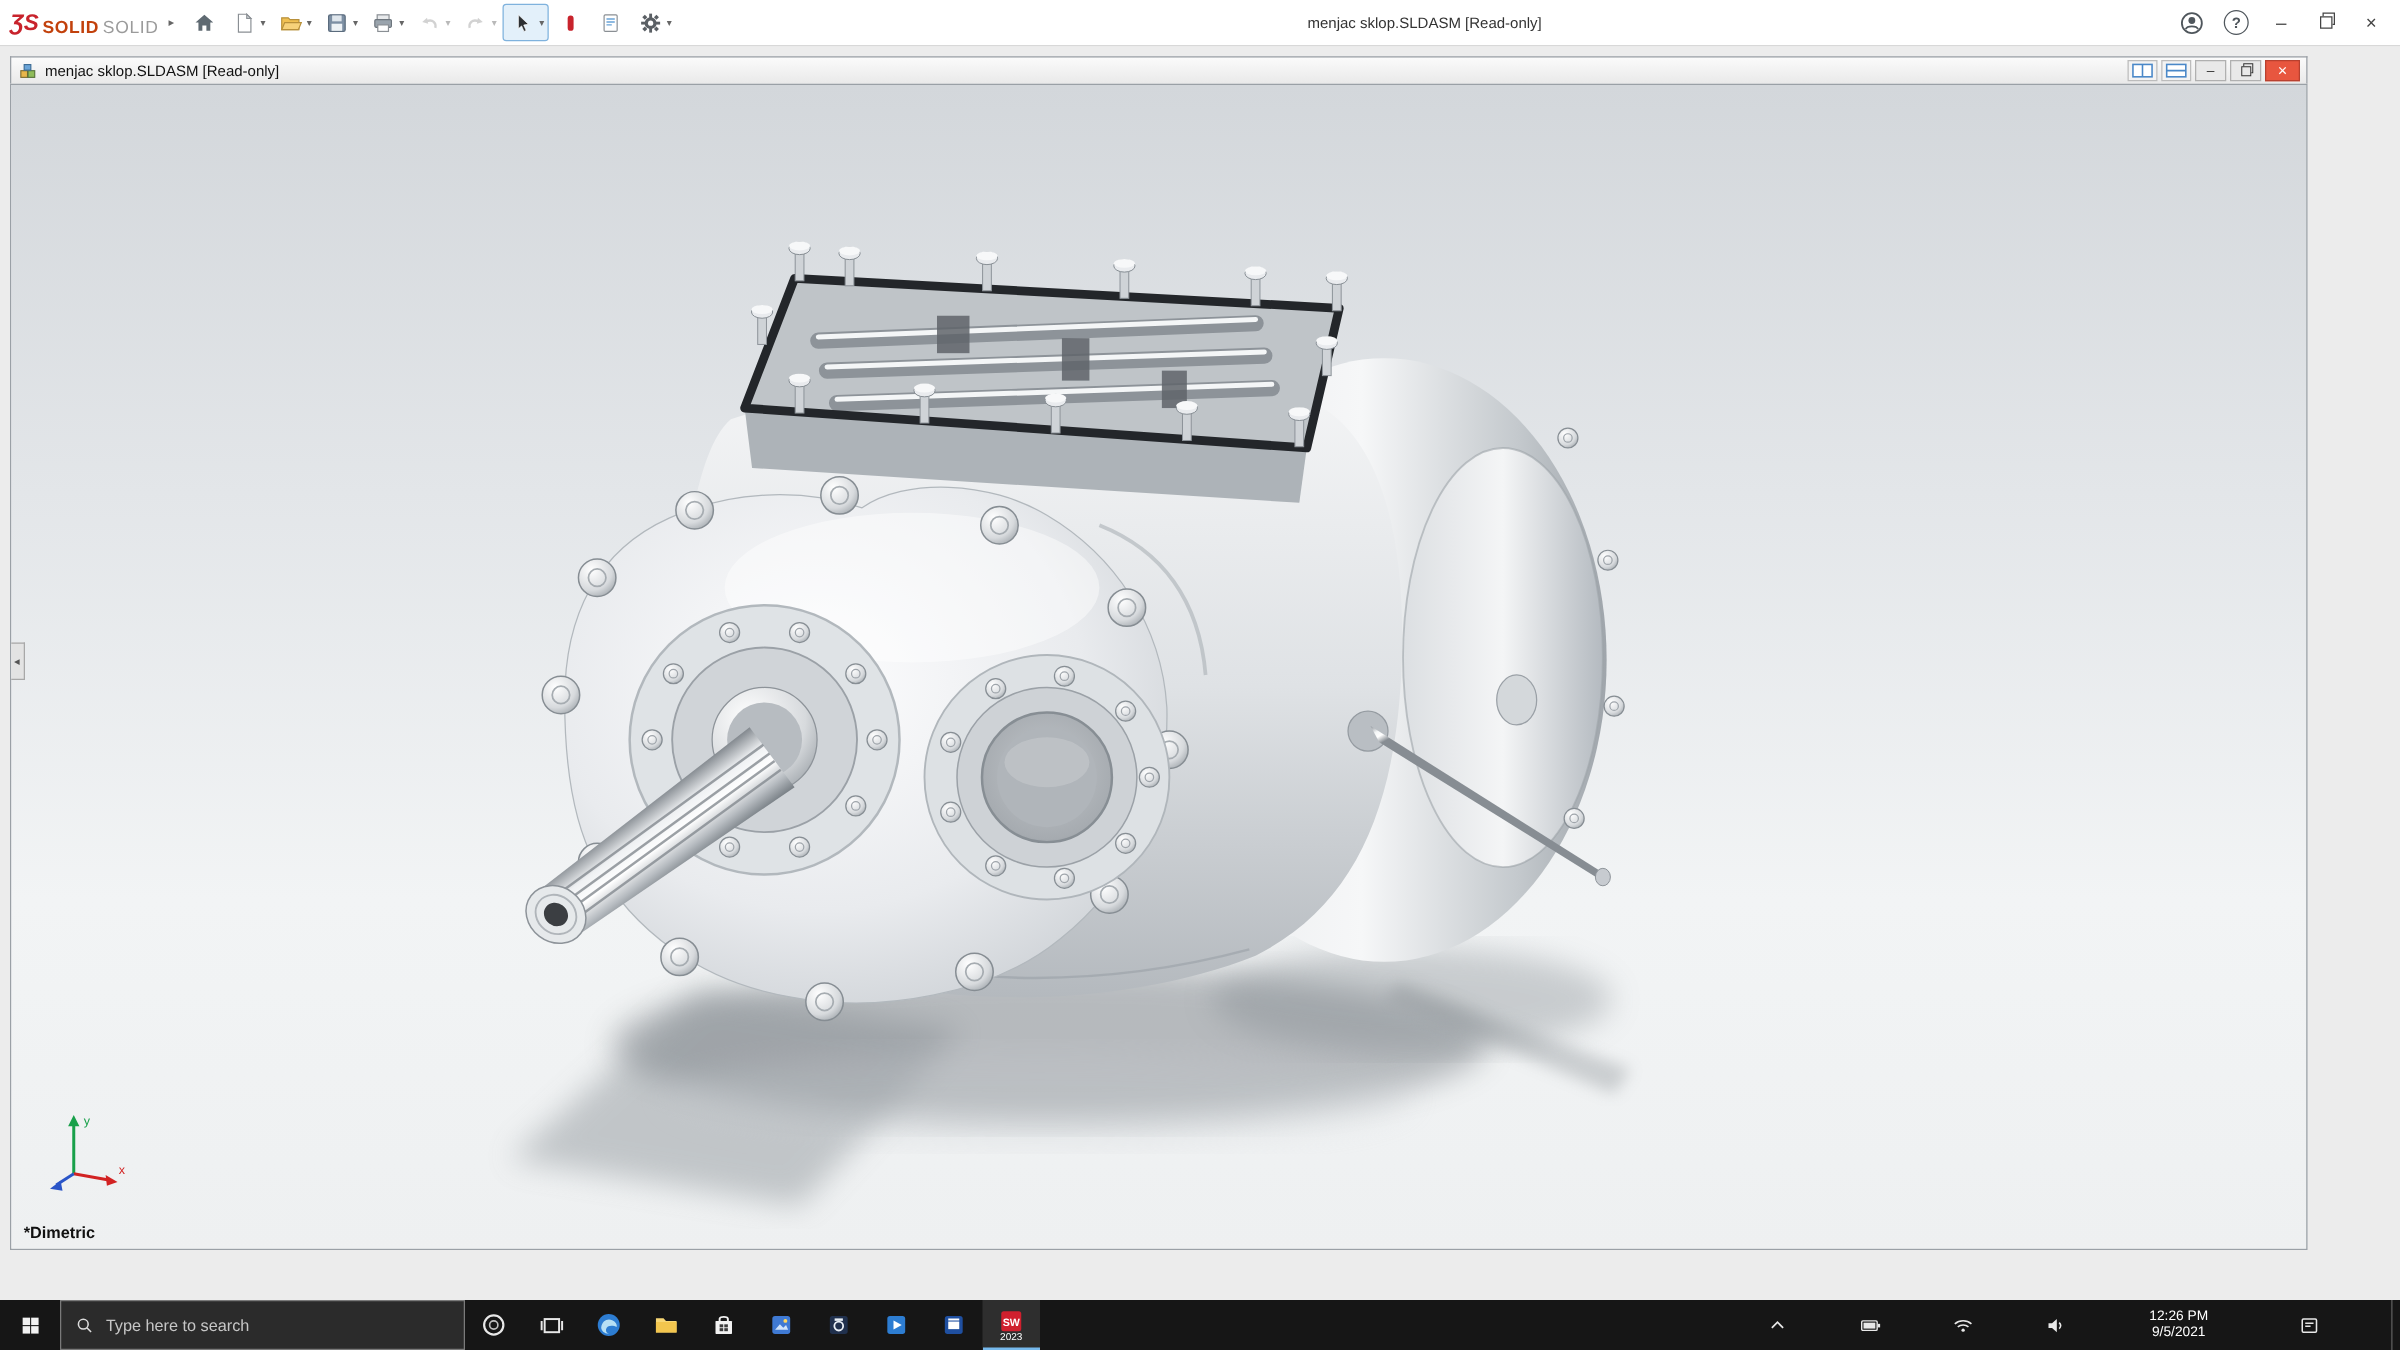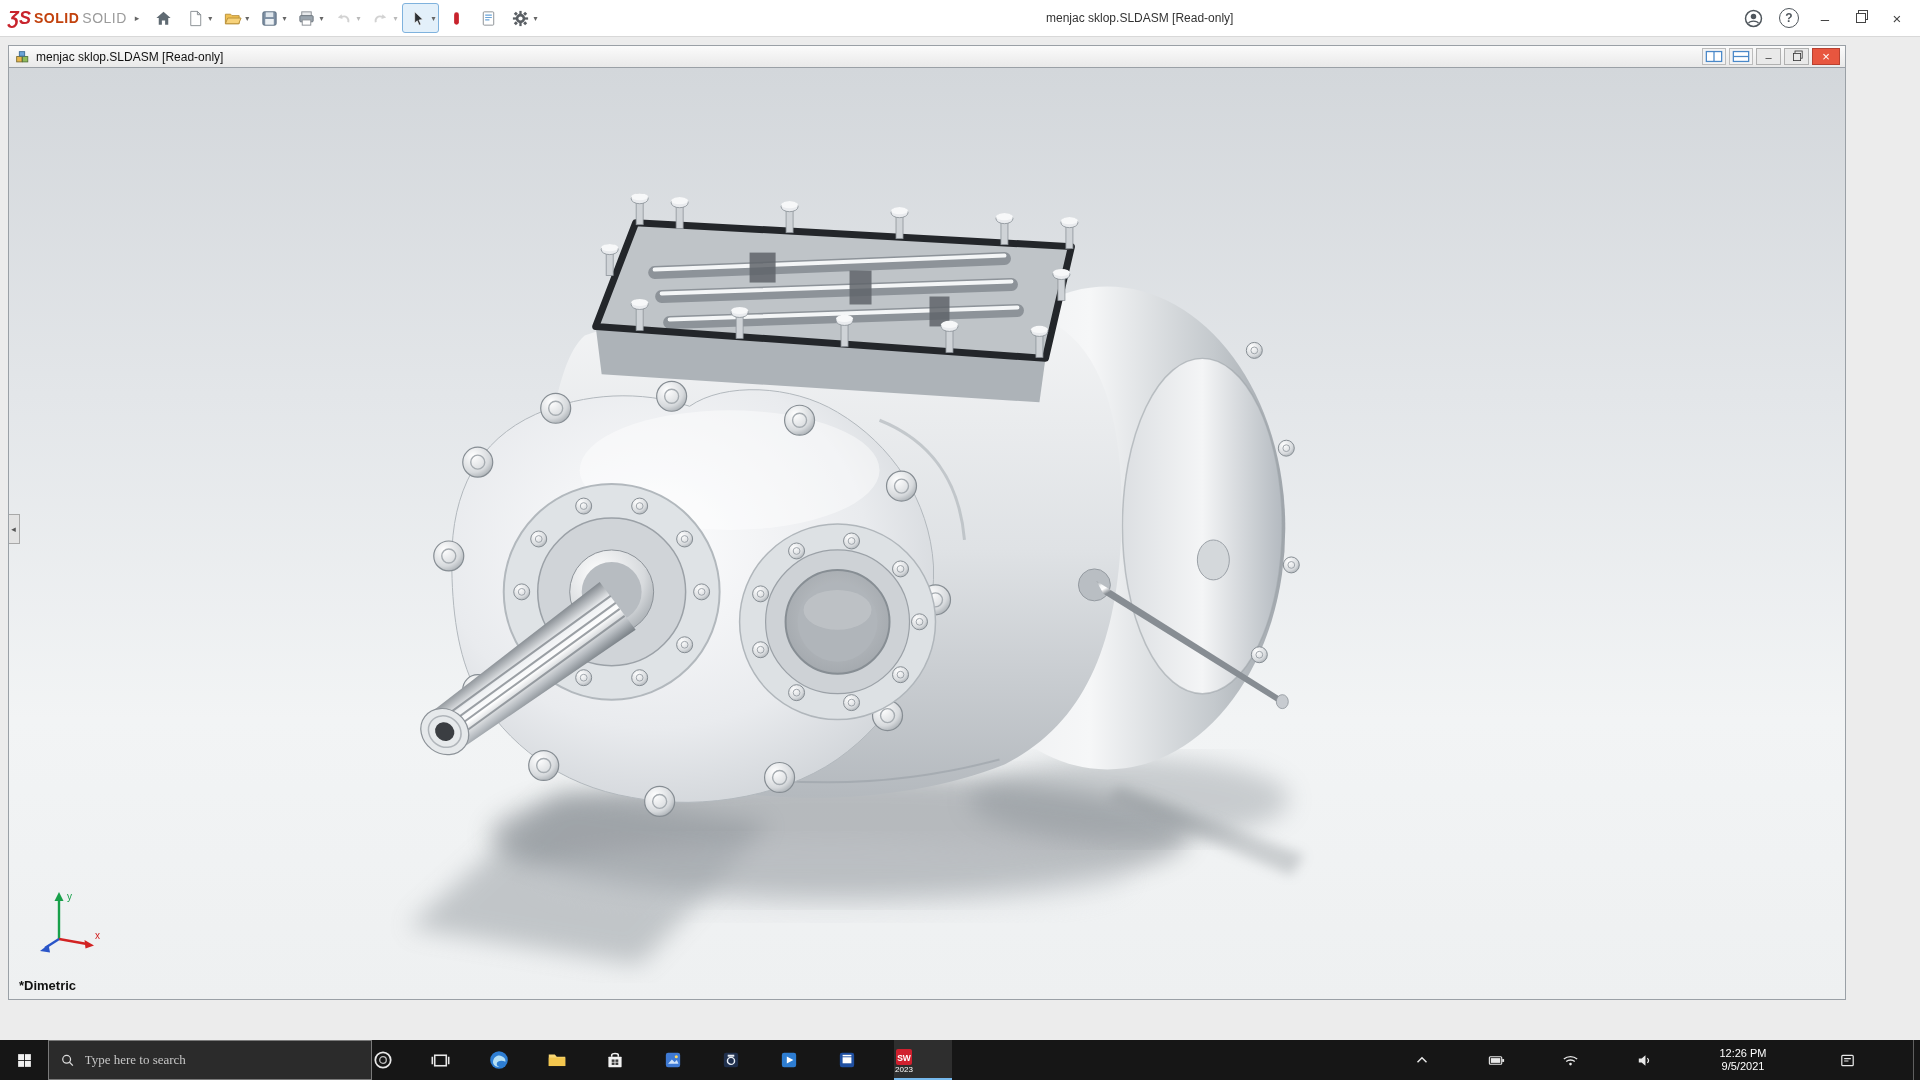--- a/index.html
+++ b/index.html
@@ -1,21 +1,21 @@
 <!DOCTYPE html>
 <html><head>
 <meta charset="utf-8">
 <style>
   * { box-sizing: border-box; margin: 0; padding: 0; }
   html,body { width:1920px; height:1080px; overflow:hidden; font-family:"Liberation Sans", sans-serif; background:#ececec; }
 
   
   .titlebar { position:absolute; top:0; left:0; right:0; height:37px; background:#ffffff;
     border-bottom:1px solid #d8d8d8; display:flex; align-items:center; padding:0 8px; z-index:30; }
-  .logo { display:flex; align-items:center; gap:3px; margin-right:6px; }
+  .logo { display:flex; align-items:flex-end; gap:3px; margin-right:6px; }
   .logo-mark { color:#c8232c; font-weight:bold; font-style:italic; font-size:18px; }
   .brand-bold { font-weight:700; color:#c2410c; font-size:14px; letter-spacing:.5px; }
   .brand-light { font-weight:400; color:#9b9b9b; font-size:14px; letter-spacing:.5px; }
   .flyout { font-size:9px; color:#666; margin:0 8px 0 2px; }
   .tb-item { display:flex; align-items:center; height:30px; padding:0 3px; border-radius:3px; margin:0 1px; }
   .tb-item.active { border:1px solid #7fb2dd; background:#e3f0fa; }
   .tb-item.disabled { opacity:.45; }
   .tb-btn { width:24px; height:24px; display:flex; align-items:center; justify-content:center; }
   .caret { font-size:8px; color:#666; margin-left:1px; }
   .app-title { flex:1; text-align:center; font-size:12px; color:#333; white-space:nowrap; overflow:hidden; }
@@ -41,23 +41,23 @@
   .scene { position:absolute; inset:0; width:100%; height:100%; }
   .orientation { position:absolute; left:10px; bottom:6px; font-size:13px; font-weight:bold; color:#111;text-align:right; }
   .triad { position:absolute; left:20px; bottom:30px; width:80px; height:85px; }
   .panel-toggle { position:absolute; left:-1px; top:446px; width:12px; height:30px; background:#e3e3e3;
     border:1px solid #a8a8a8; border-left:none; font-size:9px; color:#555; display:flex; align-items:center; justify-content:center; }
 
   
   .taskbar { position:absolute; bottom:0; left:0; right:0; height:40px; background:#161616; display:flex; align-items:stretch; color:#e8e8e8; z-index:40; }
   .tb-start { width:48px; display:flex; align-items:center; justify-content:center; }
   .tb-search { width:324px; background:#2b2b2b; border:1px solid #7a7a7a; display:flex; align-items:center; gap:9px; padding:0 11px; }
-  .tb-search input { background:transparent; border:none; outline:none; color:#ddd; font-size:13px; width:100%; font-family:Liberation Serif, serif; }
+  .tb-search input { background:transparent; border:none; outline:none; color:#ddd; font-size:13px; width:100%; font-family:Liberation Sans, sans-serif; }
   .tb-search input::placeholder { color:#c6c6c6; opacity:1; }
-  .tb-app { width:58px; display:flex; align-items:center; }
+  .tb-app { width:46px; display:flex; align-items:center; justify-content:center; }
   .tb-app.active { background:#2e2e2e; box-shadow:inset 0 -2px 0 #76b9ed; }
   .sw-tile { display:flex; flex-direction:column; align-items:center; justify-content:center; line-height:1; }
   .sw-year { font-size:8px; color:#ffffff; margin-top:-1px; }
   .tb-tray { margin-left:auto; display:flex; align-items:center;gap:48px; }
   .tray-icon { width:26px; height:40px; display:flex; align-items:center; justify-content:center; }
   .tray-clock { width:76px; text-align:center; font-size:11px; line-height:13px; color:#fff; padding:0 4px; }
   .tb-action { width:36px; display:flex; align-items:center; justify-content:center; }
   .tb-show-desktop { width:7px; border-left:1px solid #5f5f5f; height:100%; }
 </style>
 </head>

